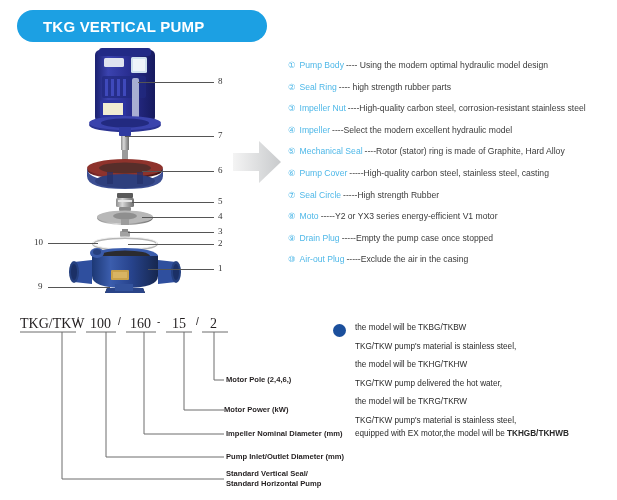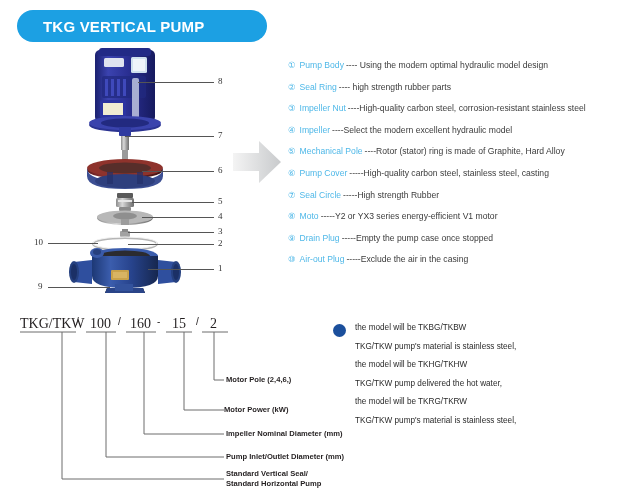--- a/index.html
+++ b/index.html
@@ -264,21 +264,21 @@
       <span class="legend-part">Impeller Nut</span>
       <span class="legend-desc">----High-quality carbon steel, corrosion-resistant stainless steel</span>
     </div>
     <div class="legend-row">
       <span class="legend-circ">④</span>
       <span class="legend-part">Impeller</span>
       <span class="legend-desc">----Select the modern excellent hydraulic model</span>
     </div>
     <div class="legend-row">
       <span class="legend-circ">⑤</span>
-      <span class="legend-part">Mechanical Pole</span>
+      <span class="legend-part">Mechanical Seal</span>
       <span class="legend-desc">----Rotor (stator) ring is made of Graphite, Hard Alloy</span>
     </div>
     <div class="legend-row">
       <span class="legend-circ">⑥</span>
       <span class="legend-part">Pump Cover</span>
       <span class="legend-desc">-----High-quality carbon steel, stainless steel, casting</span>
     </div>
     <div class="legend-row">
       <span class="legend-circ">⑦</span>
       <span class="legend-part">Seal Circle</span>
@@ -339,15 +339,16 @@
   </div>
 
   <div class="notes">
     <span class="note-bullet"></span>
     <div class="note-line">the model will be TKBG/TKBW</div>
     <div class="note-line">TKG/TKW pump's material is stainless steel,</div>
     <div class="note-line">the model will be TKHG/TKHW</div>
     <div class="note-line">TKG/TKW pump delivered the hot water,</div>
     <div class="note-line">the model will be TKRG/TKRW</div>
     <div class="note-line tight">TKG/TKW pump's material is stainless steel,</div>
+    <div class="note-line"><span>equipped with EX motor,the model will be </span><b>TKHGB/TKHWB</b></div>
   </div>
 
 </div>
 
 </body></html>

